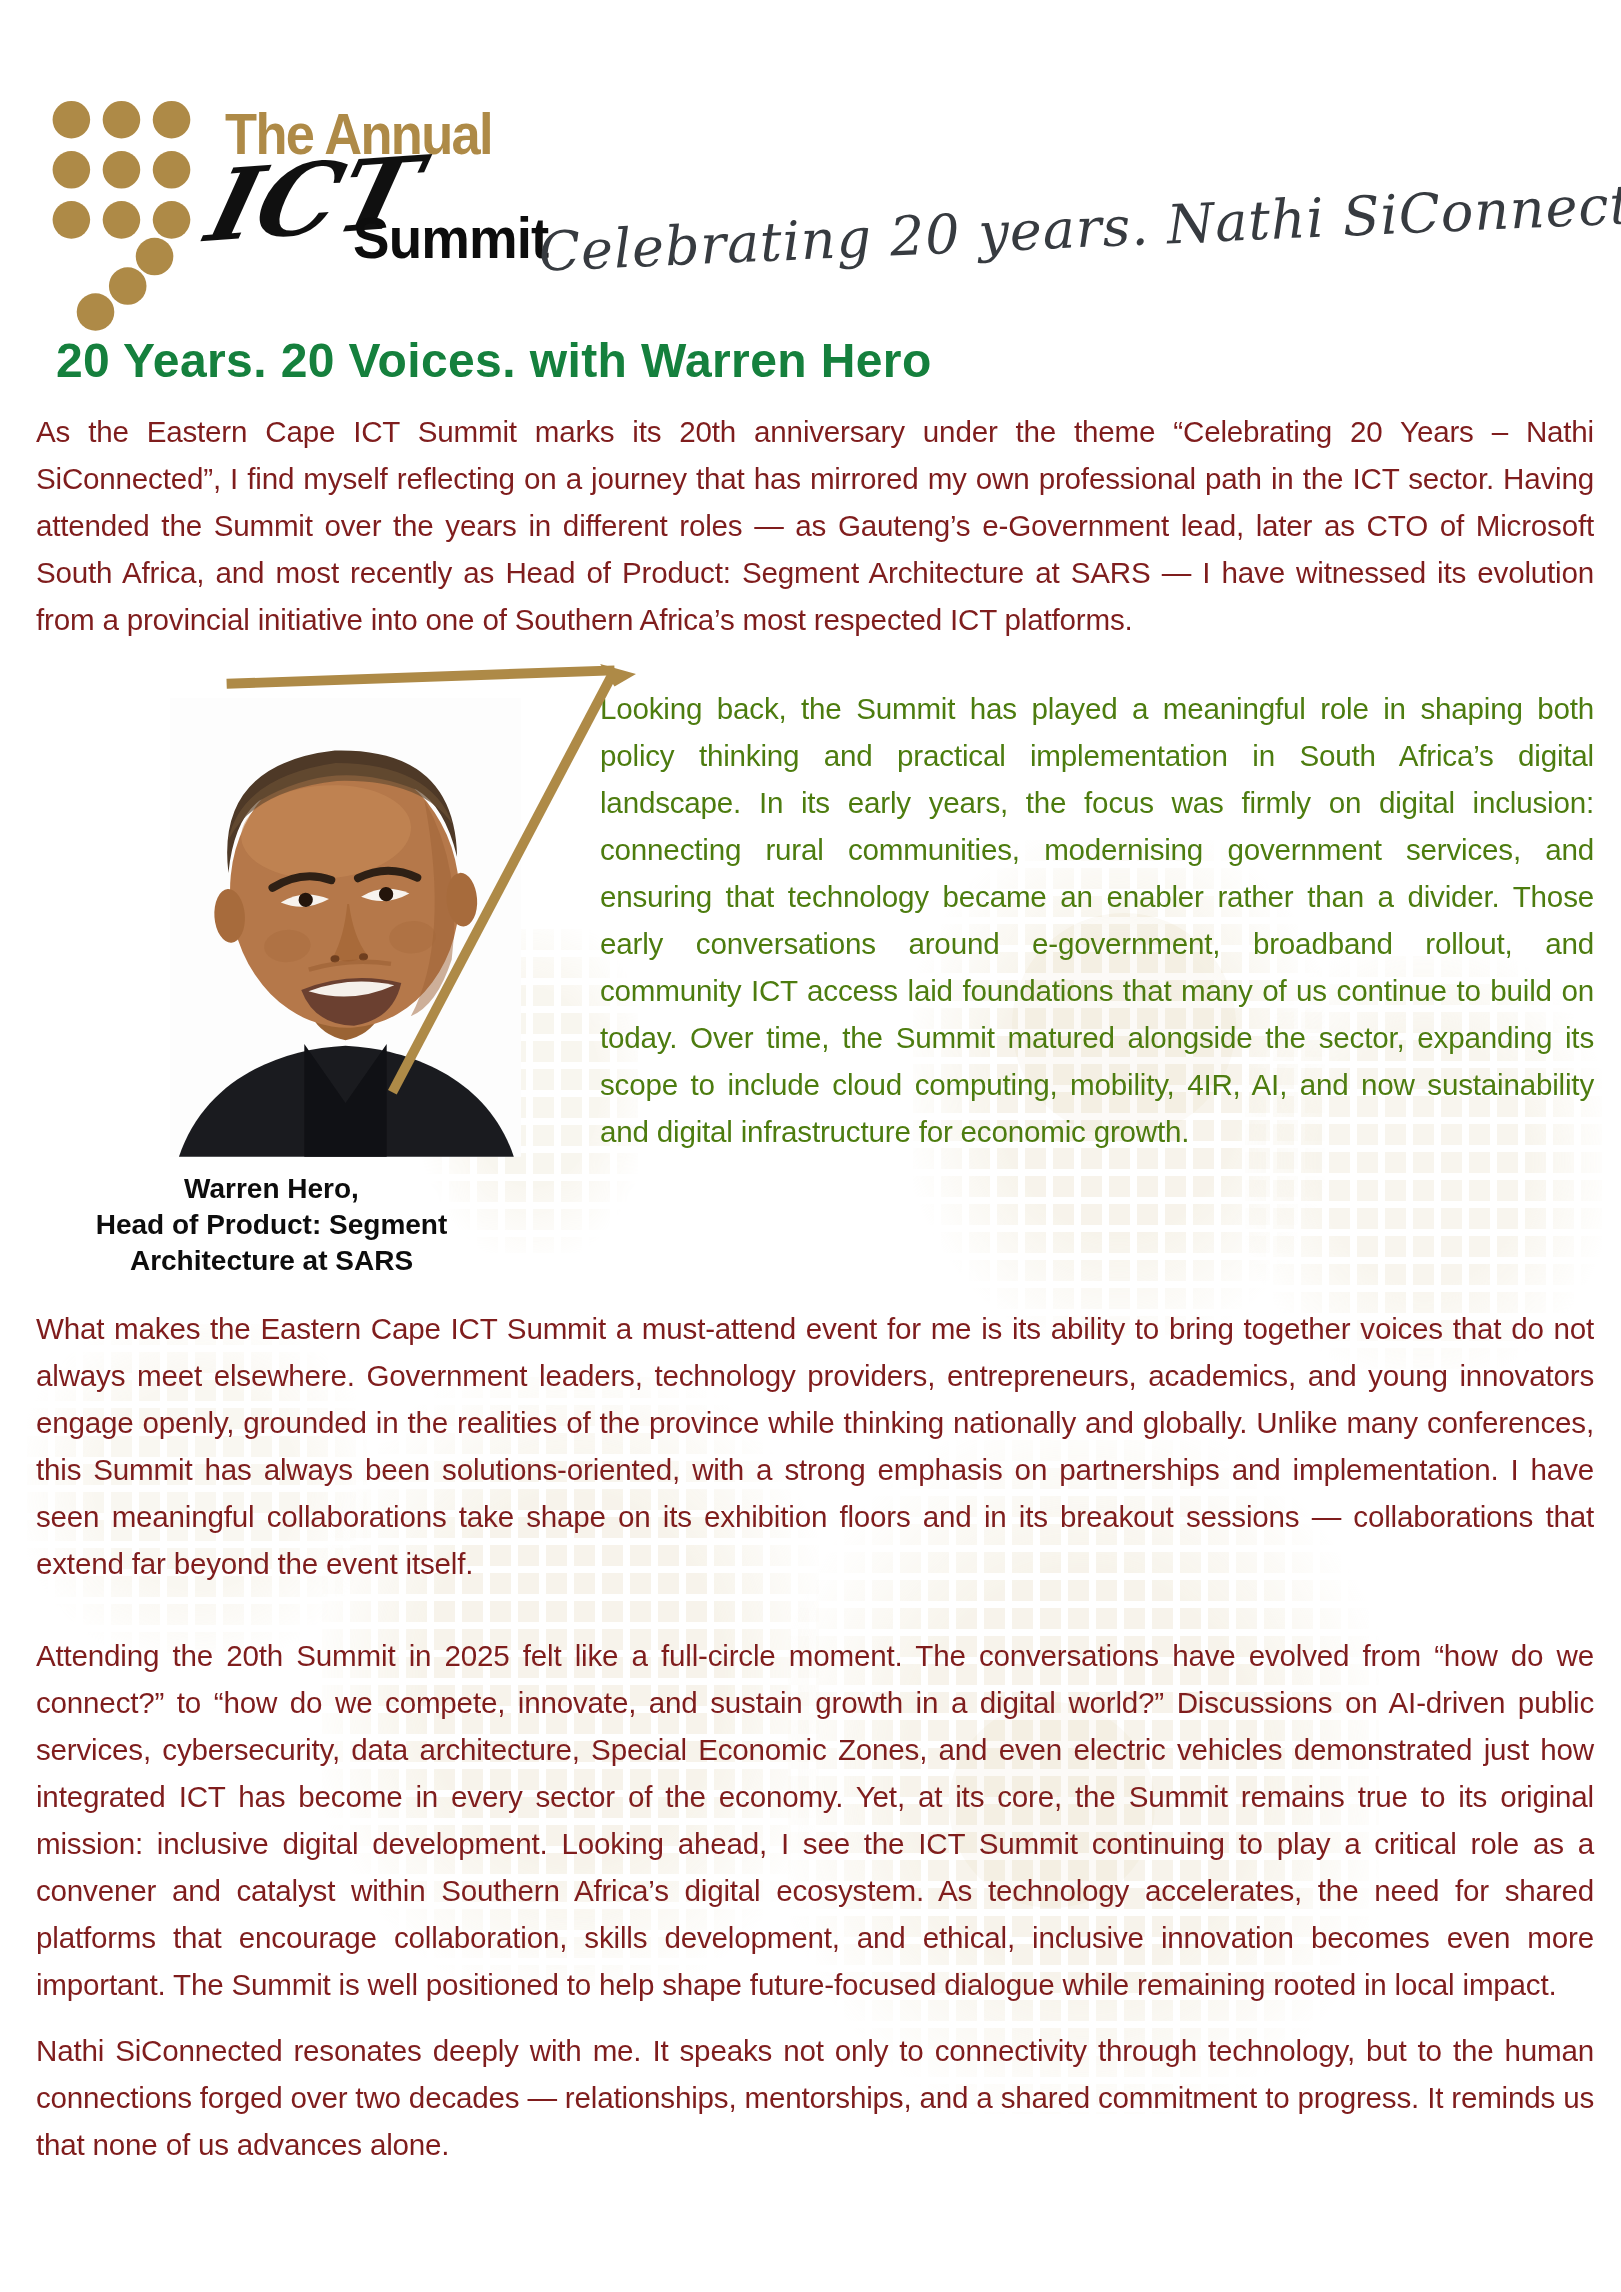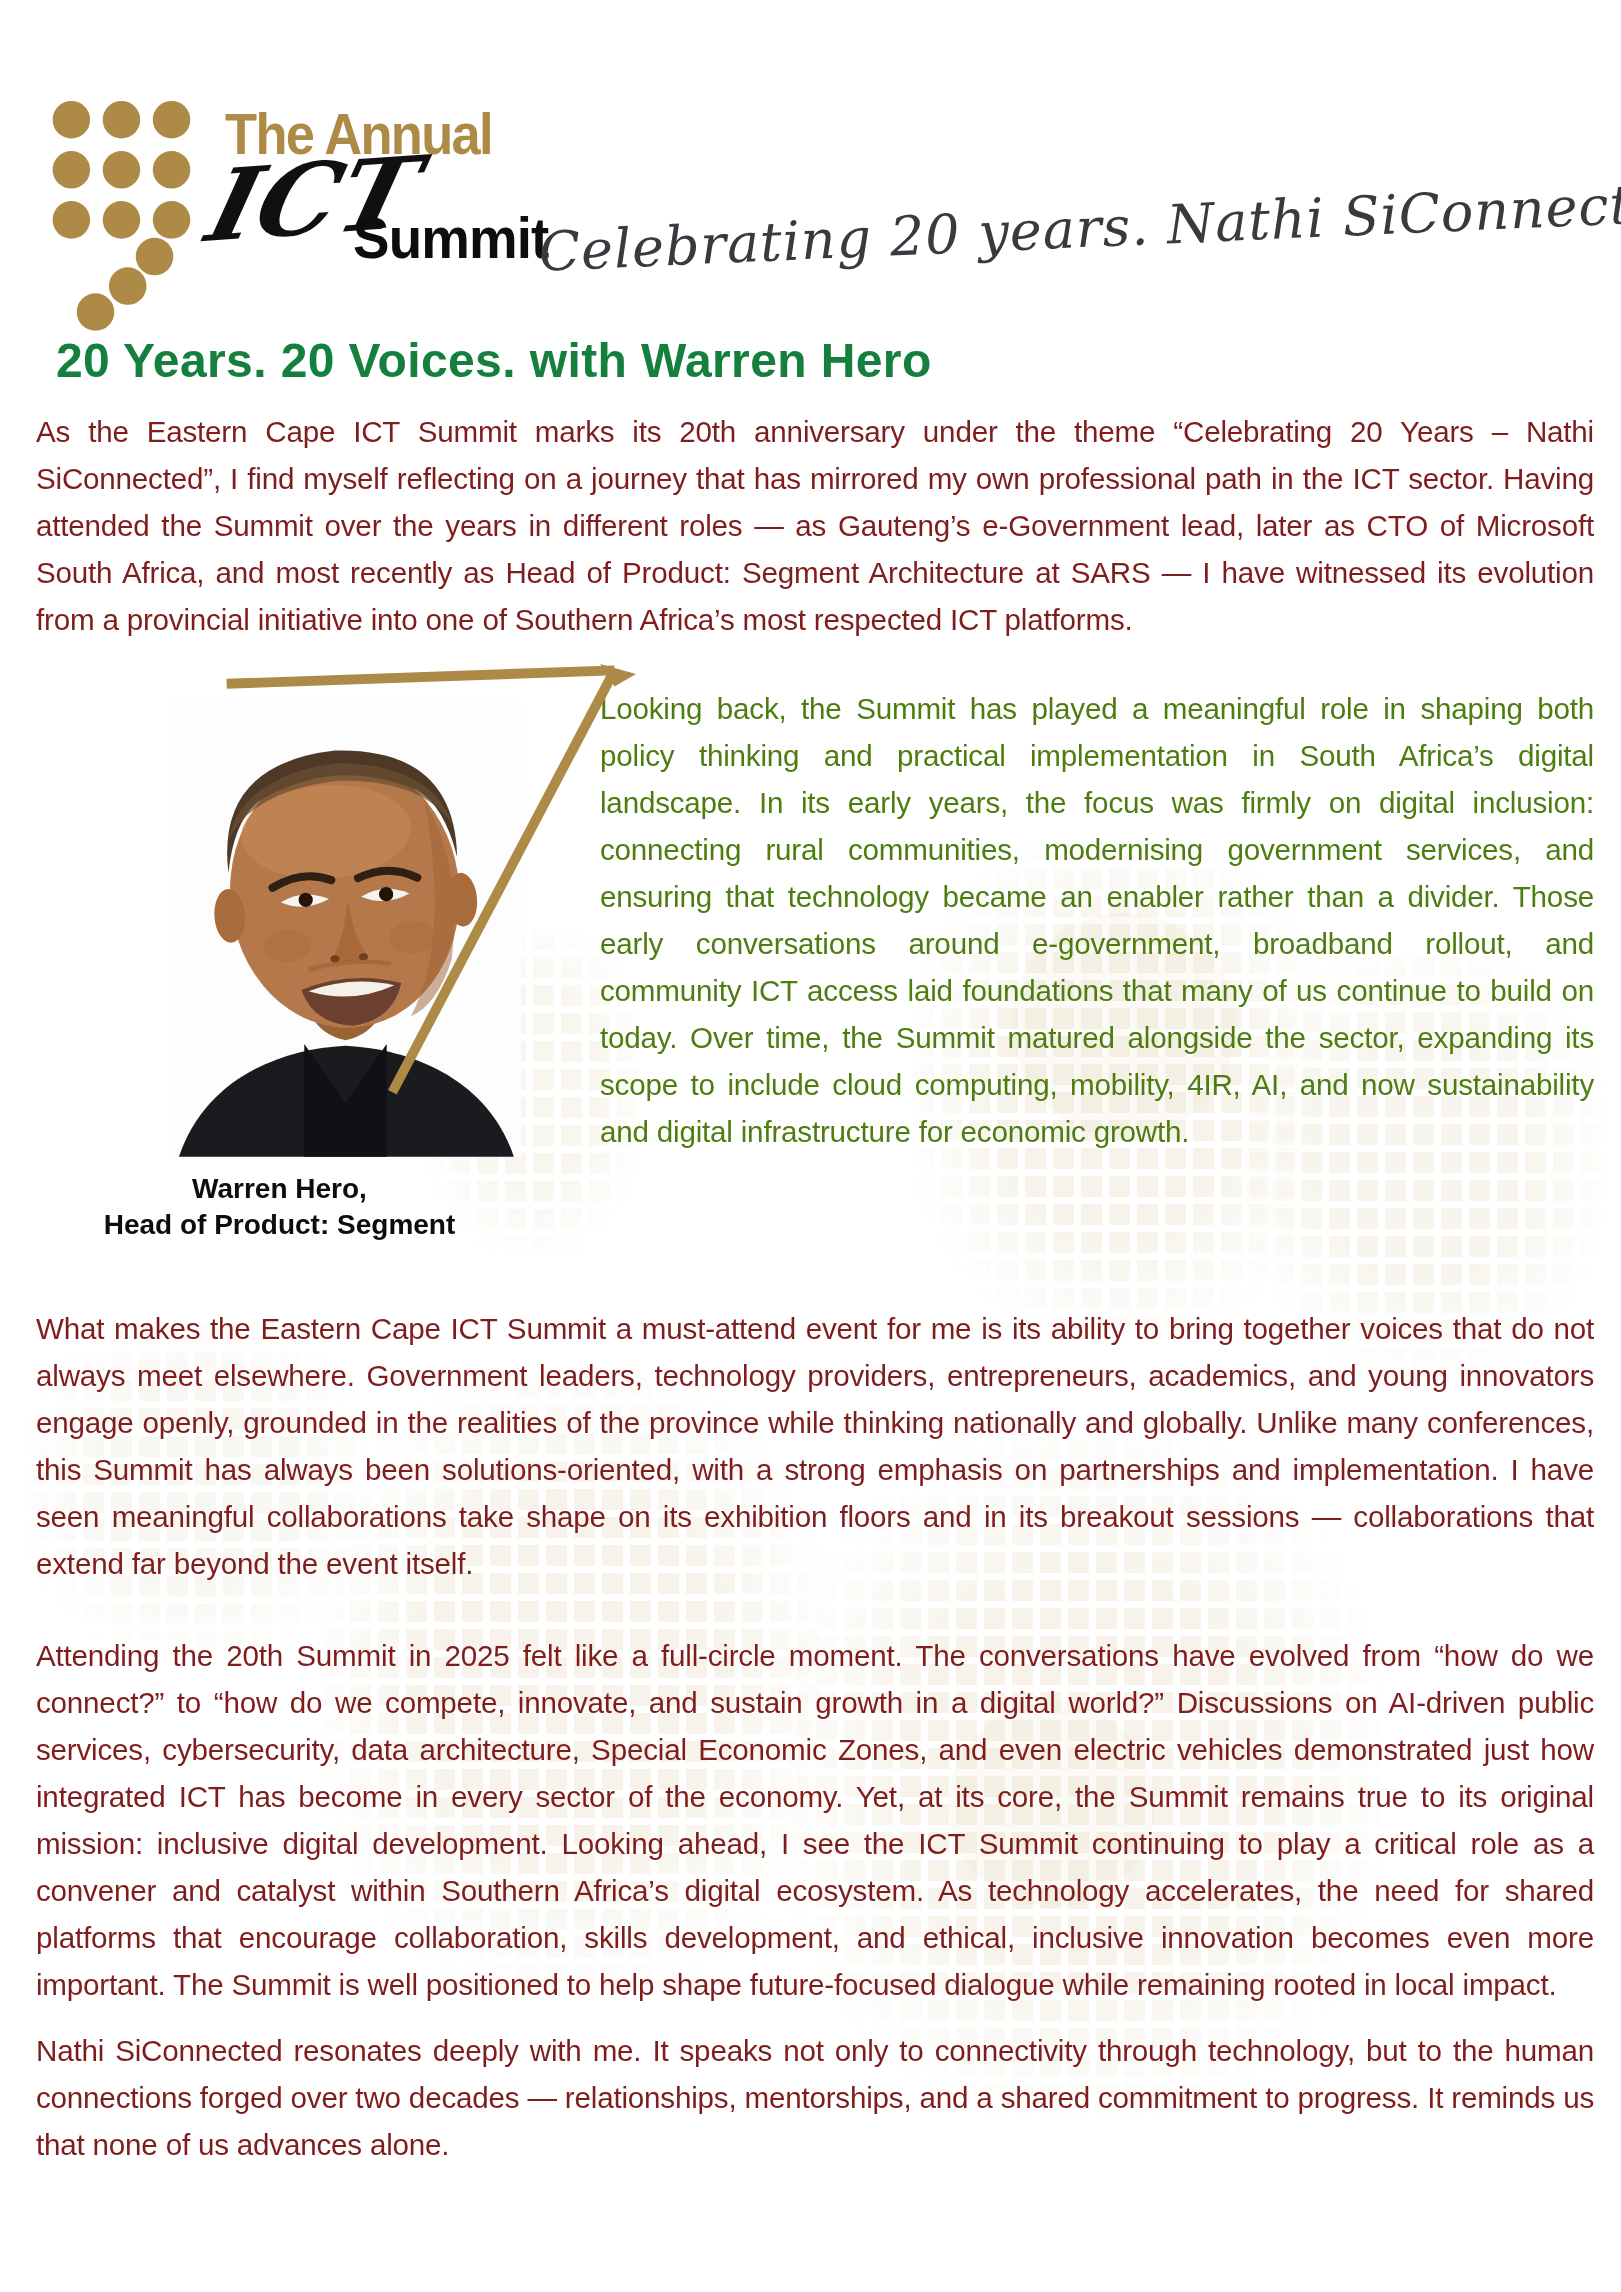--- a/index.html
+++ b/index.html
@@ -71,21 +71,21 @@
     font-size:29.6px;line-height:47px;
     letter-spacing:-0.2px;
     text-align:justify;color:#7f1d1d;
   }
   
   .mid{display:flex;margin-top:30px;position:relative;}
   .left-col{position:relative;flex:0 0 591px;width:591px;height:602px;}
   .portrait{position:absolute;left:170px;top:25px;}
   .gold-seven{position:absolute;left:215px;top:-9px;z-index:2;pointer-events:none;}
   .caption{
-    position:absolute;left:20px;top:498px;width:519px;
+    position:absolute;left:12px;top:498px;width:519px;
     text-align:center;font-weight:bold;color:#0d0d0d;
     font-size:28px;line-height:36px;
   }
   .right-col{
     flex:1;
     padding:12.5px 27px 0 9px;
     font-size:29.6px;line-height:47px;
     letter-spacing:-0.2px;
     text-align:justify;color:#4d7c0f;
   }
@@ -186,20 +186,21 @@
 
         <svg class="gold-seven" width="421" height="448" viewBox="0 0 470 500">
           <path d="M13,22 L446,7" stroke="#ae8a47" stroke-width="11" fill="none"></path>
           <path d="M446,7 L198,478" stroke="#ae8a47" stroke-width="11" fill="none"></path>
           <polygon points="430,0 470,11 446,25" fill="#ae8a47"></polygon>
         </svg>
 
         <div class="caption">
           <div>Warren Hero,</div>
           <div>Head of Product: Segment</div>
+          <div>Architecture at SARS</div>
         </div>
       </div>
 
       <div class="right-col">Looking back, the Summit has played a meaningful role in shaping both policy thinking and practical implementation in South Africa’s digital landscape. In its early years, the focus was firmly on digital inclusion: connecting rural communities, modernising government services, and ensuring that technology became an enabler rather than a divider. Those early conversations around e-government, broadband rollout, and community ICT access laid foundations that many of us continue to build on today. Over time, the Summit matured alongside the sector, expanding its scope to include cloud computing, mobility, 4IR, AI, and now sustainability and digital infrastructure for economic growth.</div>
     </div>
 
     <p class="para para-what">What makes the Eastern Cape ICT Summit a must-attend event for me is its ability to bring together voices that do not always meet elsewhere. Government leaders, technology providers, entrepreneurs, academics, and young innovators engage openly, grounded in the realities of the province while thinking nationally and globally. Unlike many conferences, this Summit has always been solutions-oriented, with a strong emphasis on partnerships and implementation. I have seen meaningful collaborations take shape on its exhibition floors and in its breakout sessions — collaborations that extend far beyond the event itself.</p>
     <p class="para para-attending">Attending the 20th Summit in 2025 felt like a full-circle moment. The conversations have evolved from “how do we connect?” to “how do we compete, innovate, and sustain growth in a digital world?” Discussions on AI-driven public services, cybersecurity, data architecture, Special Economic Zones, and even electric vehicles demonstrated just how integrated ICT has become in every sector of the economy. Yet, at its core, the Summit remains true to its original mission: inclusive digital development. Looking ahead, I see the ICT Summit continuing to play a critical role as a convener and catalyst within Southern Africa’s digital ecosystem. As technology accelerates, the need for shared platforms that encourage collaboration, skills development, and ethical, inclusive innovation becomes even more important. The Summit is well positioned to help shape future-focused dialogue while remaining rooted in local impact.</p>
     <p class="para para-closing">Nathi SiConnected resonates deeply with me. It speaks not only to connectivity through technology, but to the human connections forged over two decades — relationships, mentorships, and a shared commitment to progress. It reminds us that none of us advances alone.</p>
 

